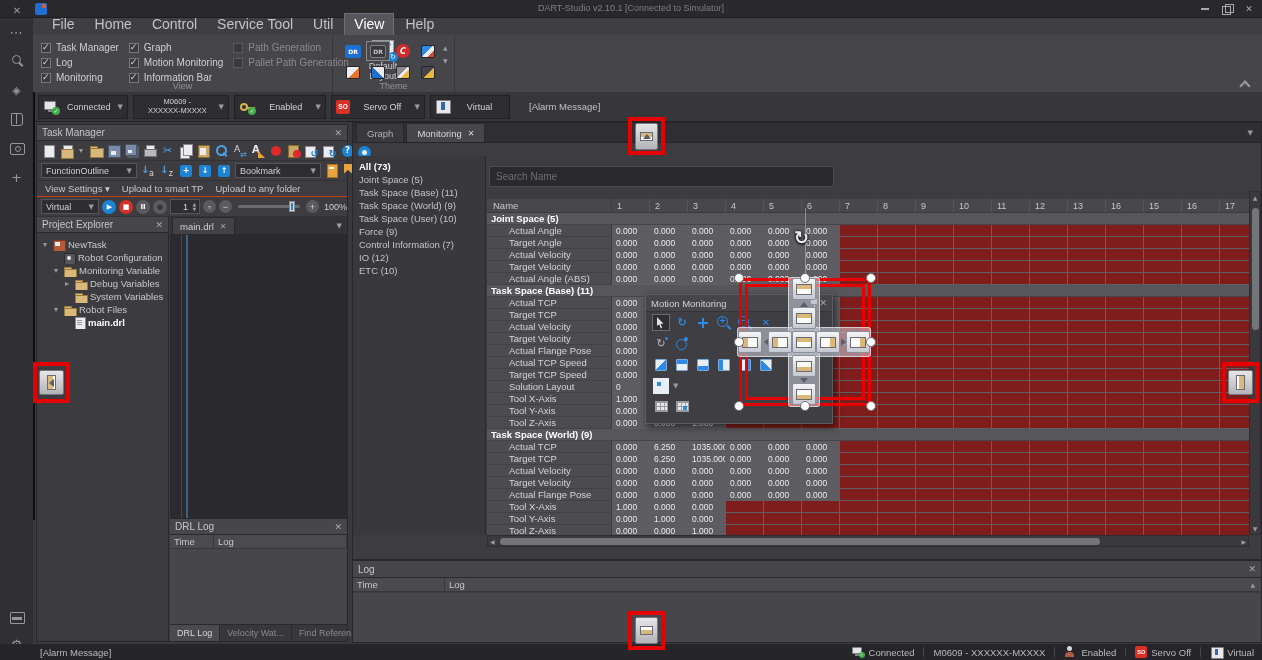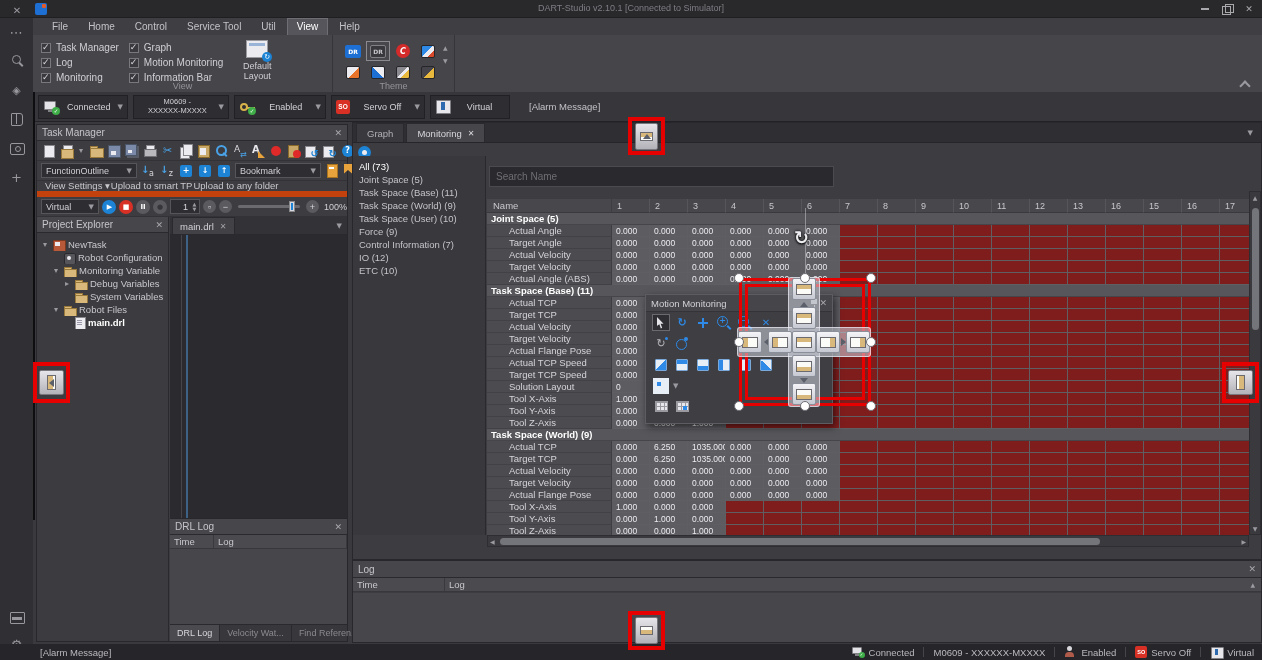--- a/index.html
+++ b/index.html
@@ -34,21 +34,21 @@
 .i-capture::before{content:"";width:13px;height:10px;border:1.5px solid currentColor;border-radius:2px;position:absolute;left:1px;top:3px}
 .i-capture::after{content:"";width:4px;height:4px;border:1.5px solid currentColor;border-radius:50%;position:absolute;left:6px;top:6px}
 .i-add::before{content:"+";font-size:13px}
 .i-panel-bottom::before{content:"";width:13px;height:10px;border:1.5px solid currentColor;border-radius:1px;position:absolute;left:1px;top:3px}
 .i-panel-bottom::after{content:"";width:10px;height:3px;background:currentColor;position:absolute;left:3px;top:8px}
 .i-settings::before{content:"⚙";font-size:13px}
 
 
 #ribbon{position:absolute;left:33px;top:18px;width:1229px;height:74px;background:#45454a}
 #menubar{position:absolute;left:0;top:0;right:0;height:17px;background:#3e3e43;display:flex;align-items:flex-end;padding-left:10px;gap:2px}
-.mitem{padding:2px 9px 3px;color:#c2c2c7;font-size:10px}
+.mitem{padding:2px 9px 3px;color:#c2c2c7;font-size:14px}
 .mitem.active{background:#55555b;border:1px solid #6e6e74;border-bottom:none;color:#fff}
 #ribbonbody{position:absolute;left:0;top:17px;right:0;bottom:0;display:flex}
 .rgroup{position:relative;height:100%;border-right:1px solid #36363a;padding:3px 8px 12px 8px;display:flex;align-items:flex-start}
 .rglabel{position:absolute;bottom:1px;left:0;right:0;text-align:center;color:#94949a;font-size:9px}
 #cbarea{display:flex;gap:10px;margin-top:2px}
 .cbcol{display:flex;flex-direction:column}
 .cbrow{display:flex;align-items:center;gap:5px;height:15px}
 .cb{width:10px;height:10px;background:#3a3a3e;border:1px solid #78787e;position:relative;flex:none}
 .cb.off{border-color:#5a5a5f}
 .cb.on::after{content:"✓";color:#d8d8dc;font-size:9px;position:absolute;left:0;top:-2px}
@@ -99,21 +99,21 @@
 .i-virtual-monitor::after{content:"";position:absolute;left:6px;top:3px;width:4px;height:8px;background:#2e6ab0}
 
 
 .panel{position:absolute;background:#3d3d41;border:1px solid #28282c}
 .phead{height:16px;display:flex;align-items:center;justify-content:space-between;padding:0 5px;background:#46464b;border-bottom:1px solid #2a2a2e;color:#c5c5ca;font-size:10px}
 .pclose{color:#a8a8ad;font-size:9px;font-family:"DejaVu Sans",sans-serif}
 
 
 #tmtb1,#tmtb2,#tmtb4{display:flex;align-items:center;gap:3px;padding:0 4px;border-bottom:1px solid #333337}
 #tmtb1{height:20px}#tmtb2{height:20px}#tmtb4{height:20px}
-#tmtb3{height:16px;display:flex;align-items:flex-end;gap:1px;padding:0 8px;border-bottom:6px solid #c2410c}
+#tmtb3{height:16px;display:flex;align-items:center;gap:12px;padding:0 8px;border-bottom:1px solid #c2410c}
 .tmlink{color:#c8c8cd;font-size:9.5px;white-space:nowrap}
 .combo{height:15px;background:#2e2e32;border:1px solid #55555a;display:inline-flex;align-items:center;padding:0 4px;gap:5px;flex:none}
 .combo .cval{color:#cfcfd4;font-size:9px;white-space:nowrap}
 .tmico{width:15px;height:16px}
 .i-caret-down{width:8px}
 .i-caret-down::before{content:"▾";font-size:8px;color:#9a9aa0}
 .i-new-file::before{content:"";width:9px;height:11px;background:#ececf0;border:1px solid #88888d;position:absolute;left:3px;top:2px}
 .i-open::before{content:"";width:8px;height:5px;background:#ececf0;border:1px solid #88888d;position:absolute;left:4px;top:2px}
 .i-open::after{content:"";width:11px;height:8px;background:#d9b87c;border:1px solid #9a7a3a;position:absolute;left:2px;top:6px}
 .i-folder-open::before{content:"";width:6px;height:3px;background:#d9b87c;border:1px solid #9a7a3a;border-bottom:none;position:absolute;left:2px;top:3px}
@@ -209,21 +209,21 @@
 #monitordock{position:absolute;left:352px;top:122px;width:910px;height:438px;background:#3d3d41;border:1px solid #28282c}
 .mtabbar{position:absolute;left:0;top:0;right:0;height:20px;background:#2f2f33;display:flex;align-items:flex-end;padding-left:3px;border-bottom:1px solid #26262a}
 .mtab{height:19px;padding:0 10px;display:flex;align-items:center;gap:6px;background:#3a3a3e;border:1px solid #2a2a2e;border-bottom:none;color:#b0b0b5;font-size:9.5px;margin-right:2px}
 .mtab.active{background:#46464b;color:#d8d8dc}
 .mtab .x{font-size:8px;font-family:"DejaVu Sans",sans-serif}
 .mtabcaret{position:absolute;right:8px;top:6px;color:#9a9aa0;font-size:7px;font-family:"DejaVu Sans",sans-serif}
 .i-monitor-gear{position:absolute;left:5px;top:23px;width:13px;height:13px;background:#1d83d4;border-radius:50%}
 .i-monitor-gear::before{content:"";width:5px;height:5px;background:#ececf0;border-radius:50%;position:absolute;left:4px;top:4px}
 #catpanel{position:absolute;left:0;top:33px;width:133px;height:379px;background:#39393d;border-right:1px solid #2a2a2e;padding-top:4px;overflow:hidden}
 .citem{height:13px;line-height:13px;padding-left:6px;color:#c4c4c9;white-space:nowrap;font-size:9.5px}
-.citem.sel{color:#fff;font-weight:normal}
+.citem.sel{color:#fff;font-weight:bold}
 .searchbox{position:absolute;left:136px;top:43px;width:345px;height:21px;background:#2a2a2e;border:1px solid #4a4a4f;color:#b8b8bd;font-size:10px;padding:0 6px;font-family:"Liberation Sans",sans-serif;outline:none}
 .searchbox::placeholder{color:#6e6e73}
 #mtable{position:absolute;left:134px;top:76px;width:762px;height:344px;overflow:hidden;background:#7f1d1d}
 .trow{display:flex;height:12px}
 .trow.thead{height:14px;background:#47474c}
 .tname{width:125px;flex:none;background:#4b4b50;border-right:1px solid #3e3e42;border-bottom:1px solid #424246;display:flex;align-items:center;padding-left:6px;color:#d5d5d9;white-space:nowrap;overflow:hidden;font-size:9.5px}
 .tname.ind{padding-left:22px}
 .thead .tname{background:#47474c;color:#c8c8cd;border-bottom:1px solid #3a3a3e}
 .tcol{width:38px;flex:none;border-right:1px solid #55555a;border-bottom:1px solid #3a3a3e;display:flex;align-items:center;padding-left:5px;color:#c8c8cd;font-size:9px}
 .tcell{width:38px;flex:none;border-right:1px solid #5e5e63;border-bottom:1px solid #5e5e63;display:flex;align-items:center;padding-left:4px;color:#ececf0;font-size:8.5px;overflow:hidden;white-space:nowrap}
@@ -385,20 +385,30 @@
                 <span class="cb on"></span>
                 <span class="cblabel">Graph</span>
               </div>
               <div class="cbrow">
                 <span class="cb on"></span>
                 <span class="cblabel">Motion Monitoring</span>
               </div>
               <div class="cbrow">
                 <span class="cb on"></span>
                 <span class="cblabel">Information Bar</span>
+              </div>
+            </div>
+            <div class="cbcol">
+              <div class="cbrow">
+                <span class="cb off"></span>
+                <span class="cblabel dim">Path Generation</span>
+              </div>
+              <div class="cbrow">
+                <span class="cb off"></span>
+                <span class="cblabel dim">Pallet Path Generation</span>
               </div>
             </div>
           </div>
         <div id="deflayout">
           <span class="i-default-layout icon"></span>
           <span id="deflabel">Default Layout</span>
         </div>
         <div class="rglabel">View</div>
       </div>
       <div class="rgroup" style="width:122px">

